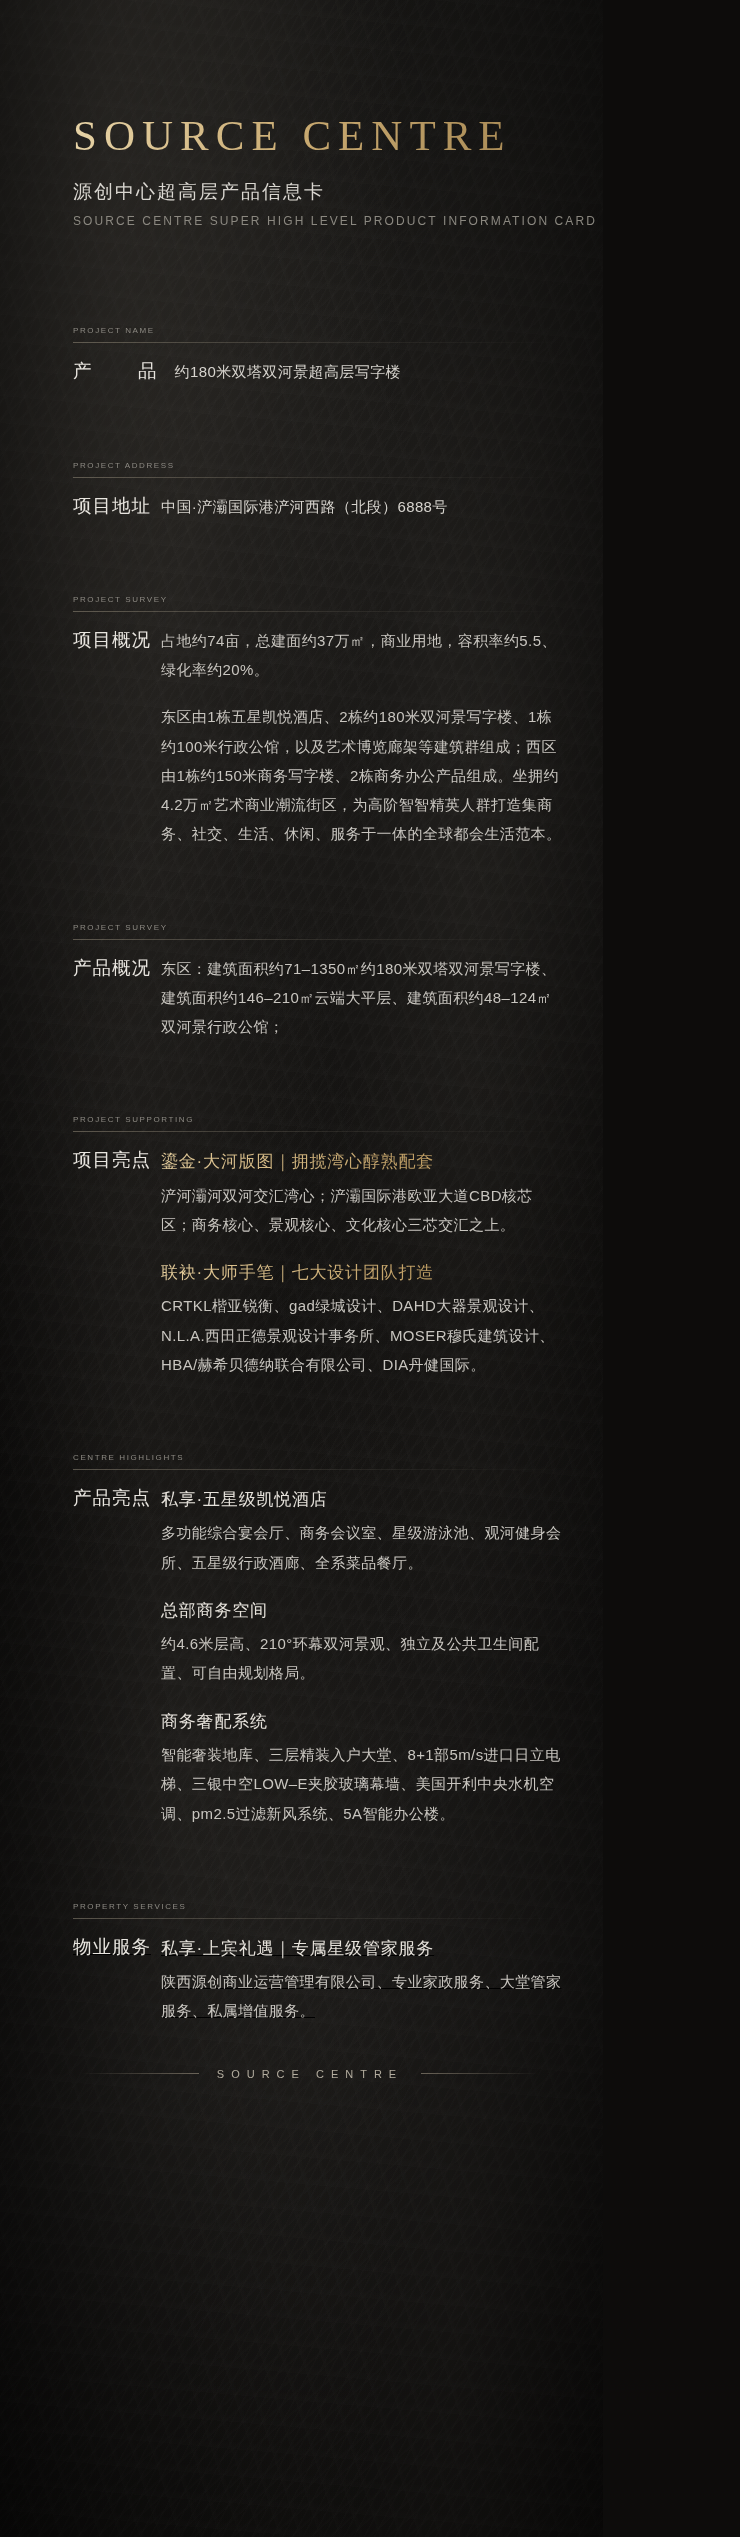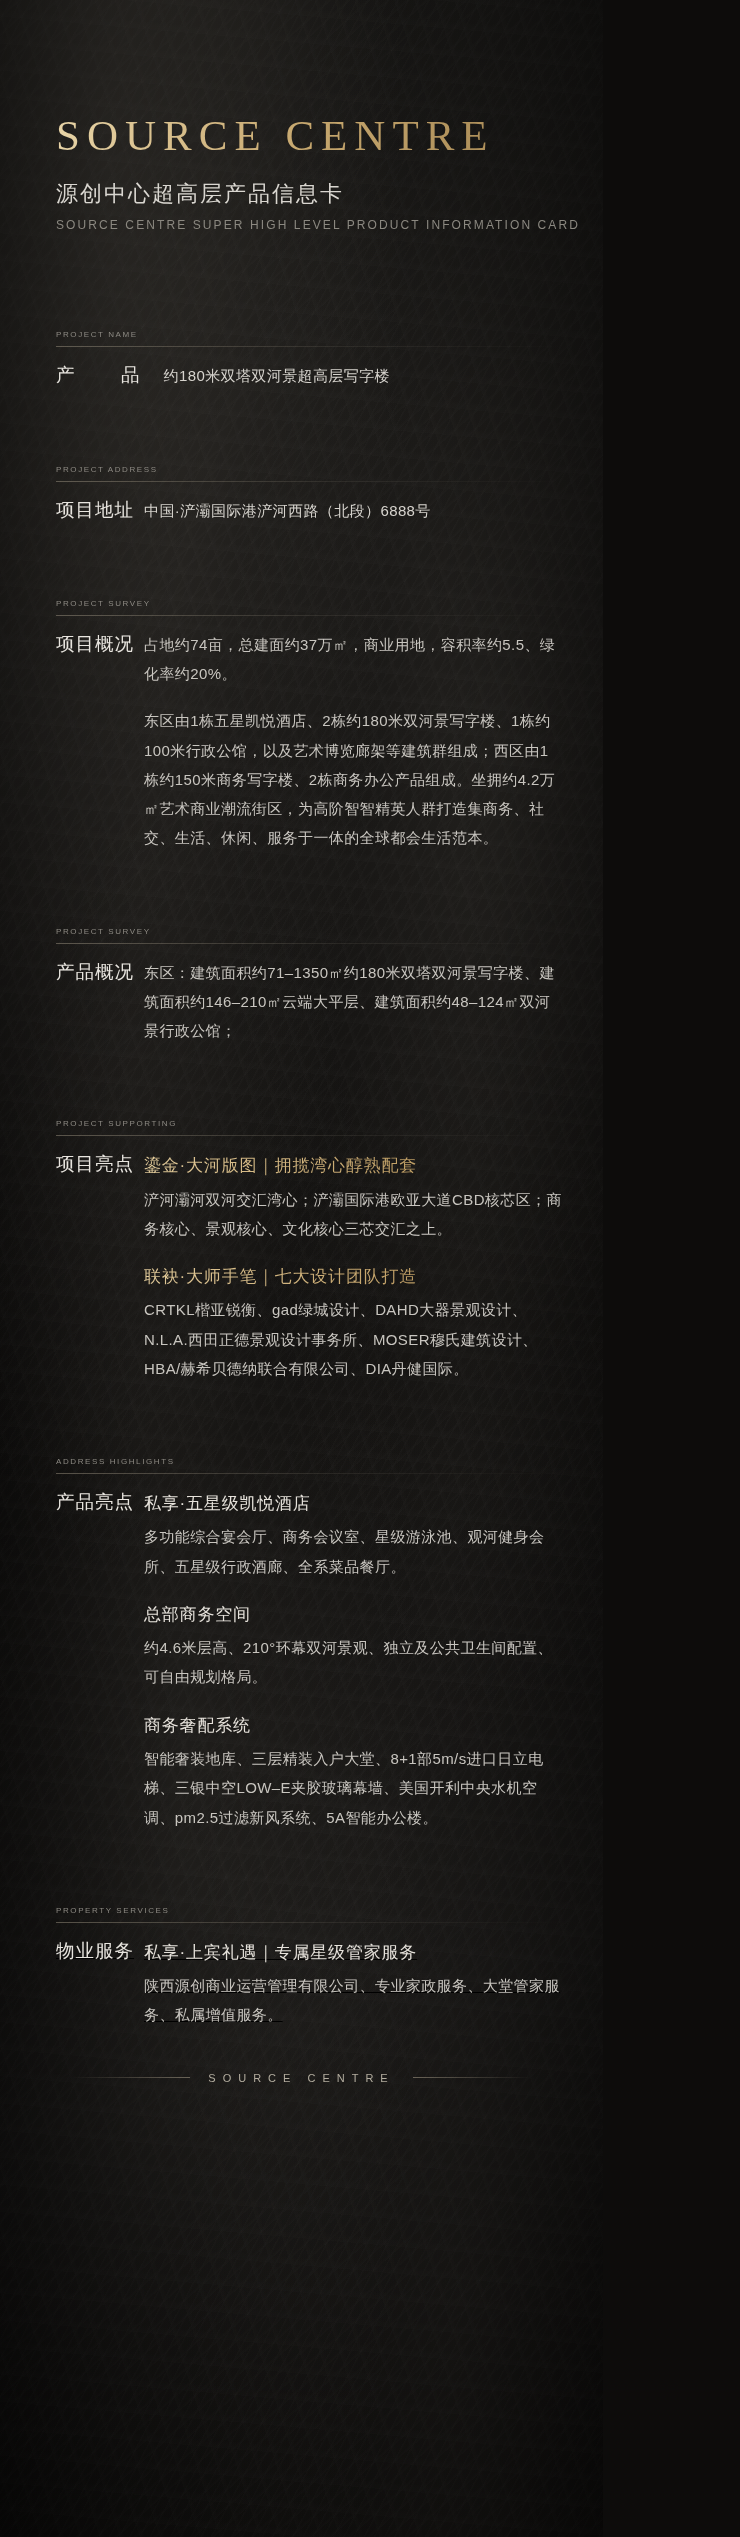--- a/index.html
+++ b/index.html
@@ -14,20 +14,21 @@
     width:603px;
     min-height:2537px;
     background:
       radial-gradient(ellipse at 18% 6%, rgba(70,66,60,.55) 0%, rgba(20,19,18,0) 42%),
       radial-gradient(ellipse at 82% 30%, rgba(58,55,50,.40) 0%, rgba(18,17,16,0) 38%),
       radial-gradient(ellipse at 30% 72%, rgba(60,57,52,.35) 0%, rgba(16,15,14,0) 40%),
       radial-gradient(ellipse at 76% 92%, rgba(52,49,45,.35) 0%, rgba(14,13,12,0) 42%),
       linear-gradient(160deg,#1a1917 0%,#121110 30%,#0e0d0c 55%,#141312 78%,#0b0a09 100%);
     overflow:hidden;
     box-sizing:border-box;
+    padding-left:17px;
   }
   
   .texture{
     position:absolute; inset:0;
     pointer-events:none;
     opacity:.55;
     background-image:
       repeating-linear-gradient(118deg, rgba(255,255,255,.030) 0px, rgba(255,255,255,0) 2px, rgba(0,0,0,.05) 5px, rgba(255,255,255,0) 9px),
       repeating-linear-gradient(-42deg, rgba(255,255,255,.022) 0px, rgba(255,255,255,0) 3px, rgba(0,0,0,.06) 7px, rgba(255,255,255,0) 13px),
       repeating-linear-gradient(72deg, rgba(255,255,255,.018) 0px, rgba(255,255,255,0) 5px, rgba(0,0,0,.05) 11px, rgba(255,255,255,0) 19px),
@@ -50,21 +51,21 @@
     color:#cdb07a;
     background:linear-gradient(90deg,#e7d3a6 0%,#c7a86f 45%,#9d7f4c 100%);
     -webkit-background-clip:text;
     background-clip:text;
     -webkit-text-fill-color:transparent;
     font-weight:400;
     line-height:1.1;
   }
   .sub-cn{
     margin-top:20px;
-    font-size:22px;
+    font-size:19px;
     letter-spacing:2px;
     color:#d9d6d0;
     font-weight:400;
   }
   .sub-en{
     margin-top:9px;
     font-size:12px;
     letter-spacing:2.1px;
     color:#8b8880;
   }
@@ -90,21 +91,21 @@
   .row{display:flex; align-items:flex-start; padding-left:16px;}
   .row-title{
     flex:0 0 auto;
     font-size:18.5px;
     color:#e8e5df;
     letter-spacing:1px;
     line-height:1.55;
     white-space:nowrap;
     margin-right:10px;
   }
-  .row-title.spaced{letter-spacing:14px; margin-right:10px;}
+  .row-title.spaced{letter-spacing:14px; margin-right:4px;}
   .row-body{flex:1 1 auto; min-width:0;}
   .ln{
     font-size:15px;
     color:#c8c5bf;
     line-height:1.95;
     letter-spacing:.4px;
   }
   .ln.first{color:#d7d4ce;}
   .para{margin-bottom:18px;}
   .para:last-child{margin-bottom:0;}
@@ -217,21 +218,21 @@
             </div>
             <div class="para">
               <div class="hl-title gold">联袂·大师手笔｜七大设计团队打造</div>
               <div class="ln">CRTKL楷亚锐衡、gad绿城设计、DAHD大器景观设计、N.L.A.西田正德景观设计事务所、MOSER穆氏建筑设计、HBA/赫希贝德纳联合有限公司、DIA丹健国际。</div>
             </div>
           </div>
         </div>
       </div>
 
       <div class="section" style="margin-top:34px;">
-        <div class="sec-label">ADDRESS HIGHLIGHTS</div>
+        <div class="sec-label">CENTRE HIGHLIGHTS</div>
         <div class="sec-rule"></div>
         <div class="row">
           <div class="row-title">产品亮点</div>
           <div class="row-body">
             <div class="para">
               <div class="hl-title">私享·五星级凯悦酒店</div>
               <div class="ln">多功能综合宴会厅、商务会议室、星级游泳池、观河健身会所、五星级行政酒廊、全系菜品餐厅。</div>
             </div>
             <div class="para">
               <div class="hl-title">总部商务空间</div>

